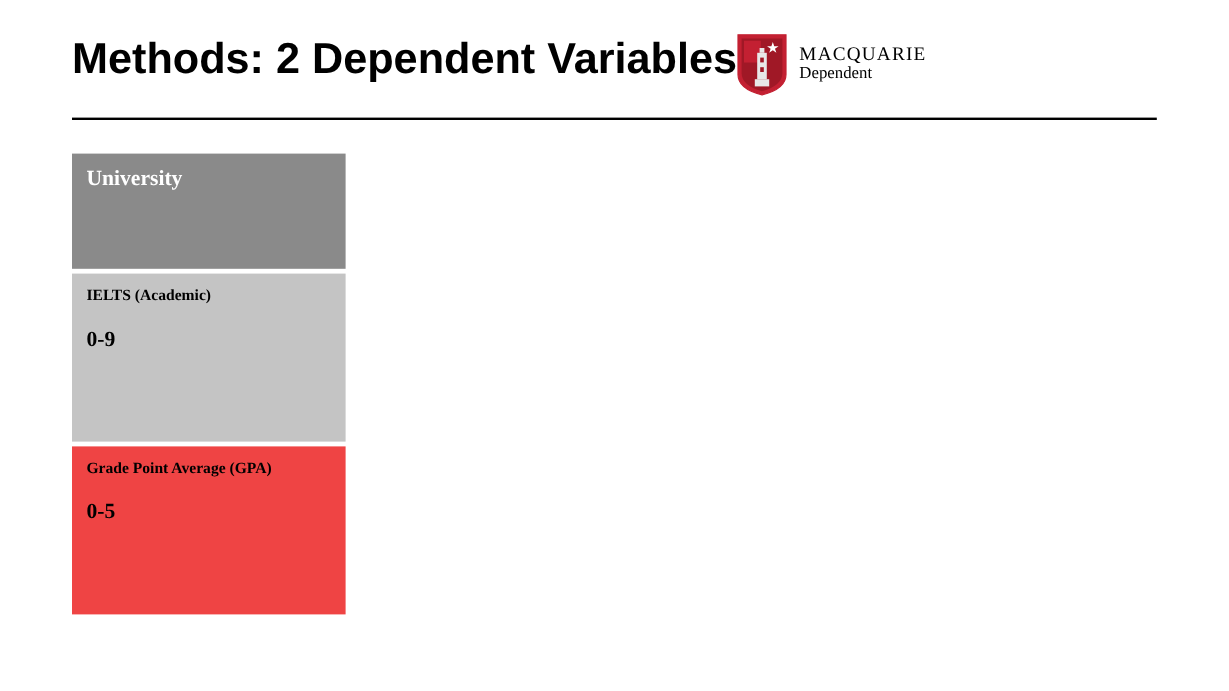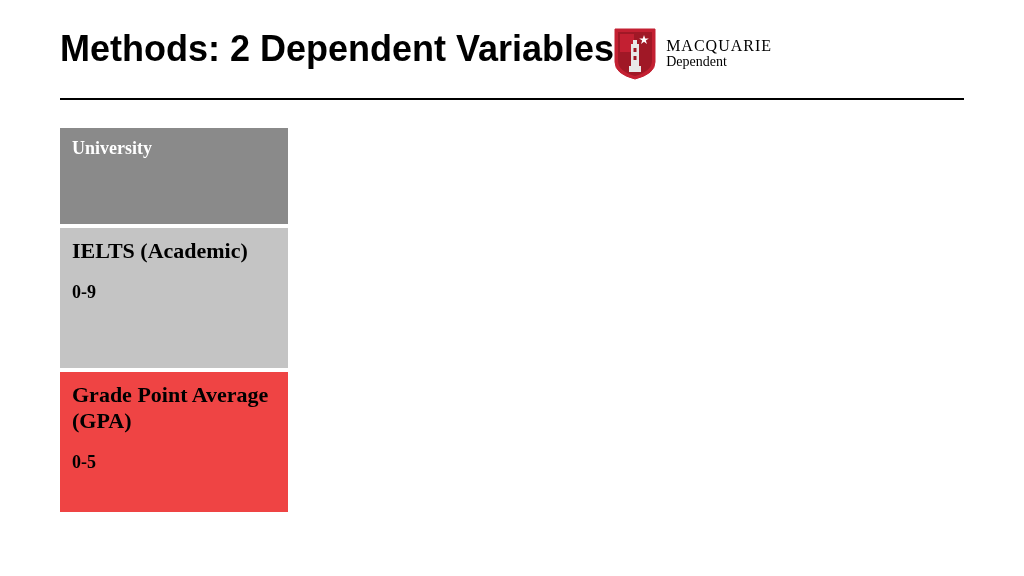--- a/index.html
+++ b/index.html
@@ -12,21 +12,21 @@
   .logo-text { display: flex; flex-direction: column; line-height: 1.05; }
   .logo-text .name { font-size: 16px; font-weight: 400; letter-spacing: 1px; font-family: Georgia, 'Times New Roman', serif; }
   .logo-text .sub { font-size: 14px; font-weight: 400; font-family: Georgia, 'Times New Roman', serif; }
   .divider { margin: 18px 60px 0 60px; border: none; border-top: 2px solid #000; }
   .content { padding: 28px 60px 0 60px; }
   .variables-col { width: 228px; }
   .cell { padding: 10px 12px; font-family: Georgia, 'Times New Roman', serif; }
   .cell-header { background: #8a8a8a; color: #fff; height: 96px; font-weight: 700; font-size: 18px; }
   .cell-1 { background: #c4c4c4; height: 140px; margin-top: 4px; }
   .cell-2 { background: #ef4444; height: 140px; margin-top: 4px; }
-  .cell .line1 { font-weight: 700; font-size: 22px; }
+  .cell .line1 { font-weight: 700; font-size: 13px; }
   .cell .line2 { font-weight: 700; font-size: 18px; margin-top: 18px; }
 </style>
 </head>
 <body>
 
 <div class="slide">
   <div class="header-row">
     <h1 class="title">Methods: 2 Dependent Variables</h1>
     <div class="logo-block">
       <svg class="shield" viewBox="0 0 42 52">

